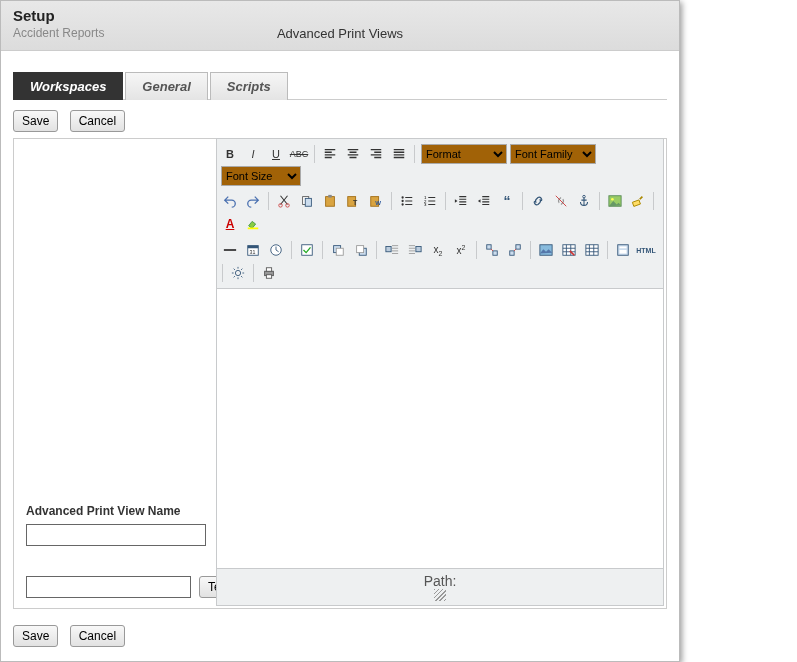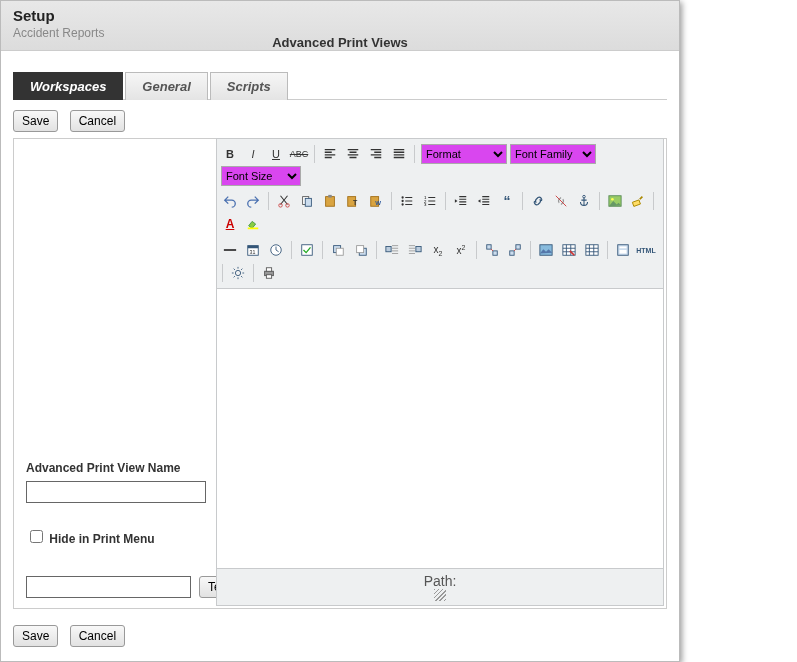--- a/index.html
+++ b/index.html
@@ -33,24 +33,24 @@
     color: #222;
   }
   .header .sub {
     font-size: 12px;
     color: #888;
     margin-top: 2px;
   }
   .header .center-title {
     position: absolute;
     left: 0; right: 0;
-    top: 34px;
+    top: 25px;
     text-align: center;
     font-size: 13px;
-    font-weight: bold;
+    font-weight: normal;
     color: #333;
   }
 
   .tab-row {
     display: flex;
     border-bottom: 1px solid #ccc;
     margin: 20px 12px 0 12px;
     align-items: flex-end;
   }
   .tab {
@@ -155,21 +155,21 @@
     cursor: pointer;
     font-size: 11px;
     color: #333;
     border-radius: 2px;
   }
   .tb-btn svg { width: 14px; height: 14px; }
   .tb-sel {
     height: 20px;
     font-size: 11px;
     border: 1px solid #aaa;
-    background: #d946ef;
+    background: #a16207;
     cursor: pointer;
     margin-left: 2px;
   }
   .tb-sel.w1 { width: 86px; }
   .tb-sel.w2 { width: 86px; }
   .tb-sel.w3 { width: 80px; }
 
   .editor-body {
     flex: 1;
     border: 1px solid #c8cacc;
@@ -220,24 +220,20 @@
     <button class="btn">Save</button>
     <button class="btn">Cancel</button>
   </div>
 
   <div class="content">
 
     <div class="left-col">
       <label class="fld">Advanced Print View Name</label>
       <input type="text" value="" style="">
 
-      <div class="chk-row">
-        <input type="checkbox" id="hidechk" style="">
-        <label for="hidechk">Hide in Print Menu</label>
-      </div>
 
       <div class="section2">
         <div class="test-row">
           <input type="text" class="small-input" value="" style="">
           <button class="btn" style="margin:0">Test</button>
         </div>
       </div>
     </div>
 
     <div class="editor-col">

